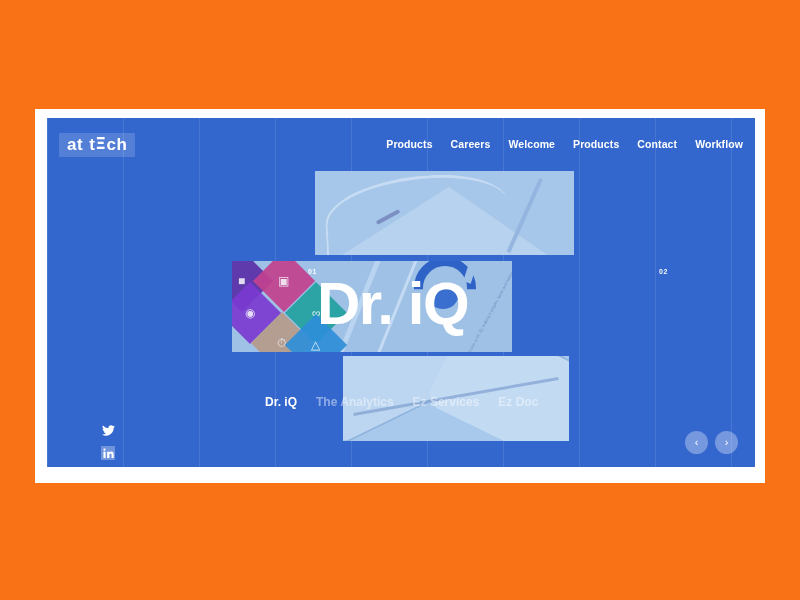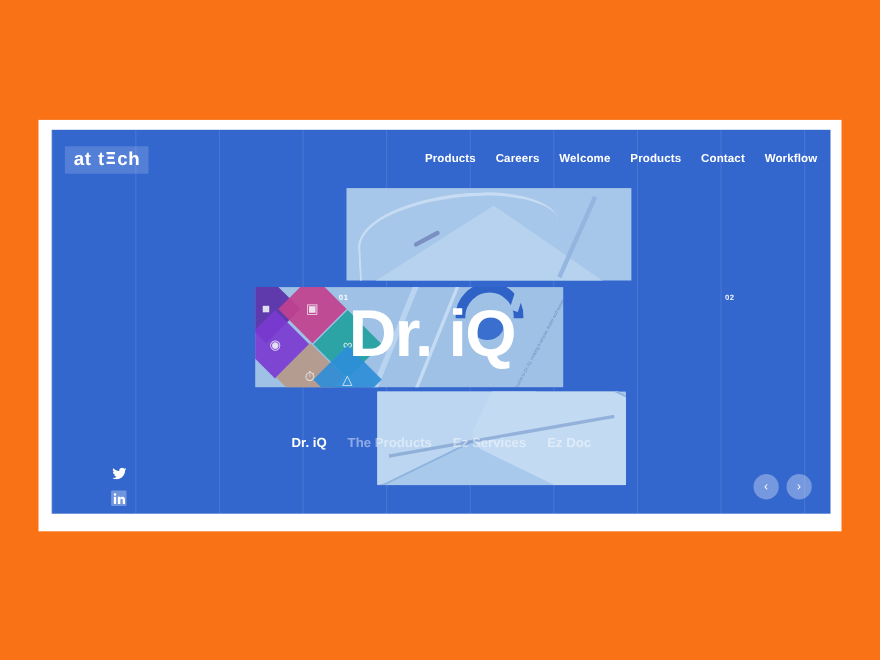--- a/index.html
+++ b/index.html
@@ -476,21 +476,21 @@
       <div class="phone-edge"></div>
     </div>
 
     <div class="slide-num" id="num-01">01</div>
     <div class="slide-num" id="num-02">02</div>
 
     <div class="headline" id="headline-1">Dr. iQ</div>
 
     <div id="slide-tabs">
       <span class="tab active">Dr. iQ</span>
-      <span class="tab">The Products</span>
+      <span class="tab">The Analytics</span>
       <span class="tab">Ez Services</span>
       <span class="tab">Ez Doc</span>
     </div>
 
     <div id="socials">
       <span class="soc twitter">
         <svg width="13" height="11" viewBox="0 0 24 20" aria-hidden="true">
           <path fill="#ffffff" d="M24 2.6a9.8 9.8 0 0 1-2.8.8A4.9 4.9 0 0 0 23.3.7a9.7 9.7 0 0 1-3.1 1.2A4.9 4.9 0 0 0 11.8 6a13.9 13.9 0 0 1-10-5.1 4.9 4.9 0 0 0 1.5 6.5 4.8 4.8 0 0 1-2.2-.6v.1a4.9 4.9 0 0 0 3.9 4.8 4.9 4.9 0 0 1-2.2.1 4.9 4.9 0 0 0 4.6 3.4A9.9 9.9 0 0 1 0 17.3 13.9 13.9 0 0 0 7.5 19.5c9.1 0 14-7.5 14-14v-.6A10 10 0 0 0 24 2.6z"></path>
         </svg>
       </span>

